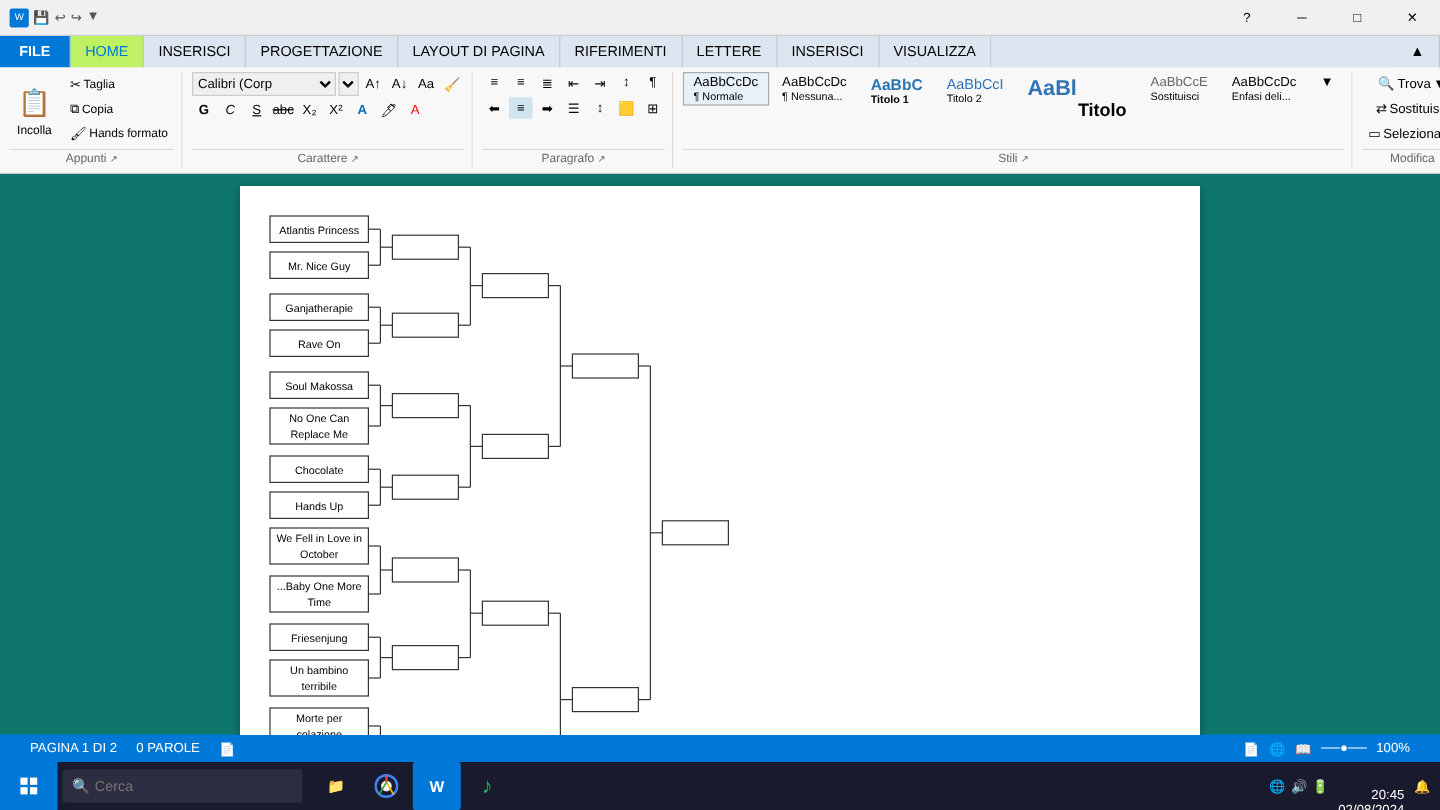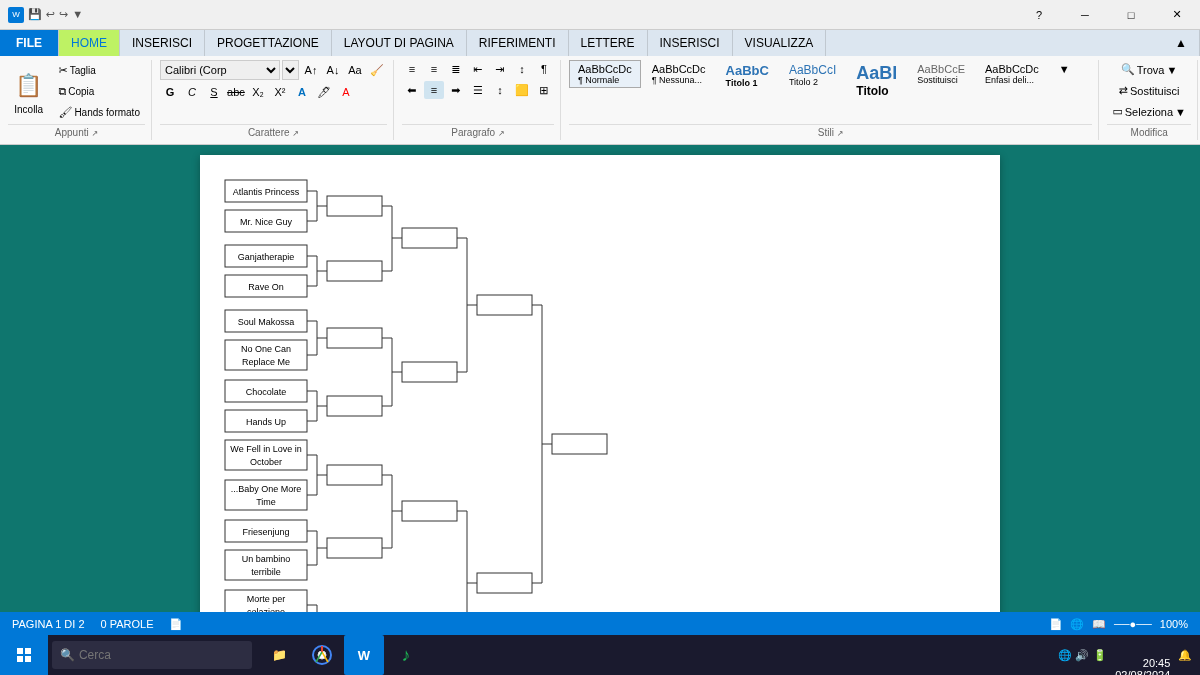--- a/index.html
+++ b/index.html
@@ -54,21 +54,21 @@
     #doc-area {
       background: #0f766e; overflow-y: auto; overflow-x: hidden;
       height: calc(675px - 30px - 114px - 40px - 24px);
       display: flex; flex-direction: column; align-items: center; padding: 10px 0;
     }
     .page { background: white; width: 800px; min-height: 500px; padding: 20px; box-shadow: 0 2px 8px rgba(0,0,0,0.3); }
 
     
     #statusbar {
       height: 24px; background: #0078d7; display: flex; align-items: center;
-      padding: 0 12px; color: white; font-size: 11px; gap: 16px;
+      padding: 0 25px; color: white; font-size: 11px; gap: 16px;
     }
     .statusbar-right { margin-left: auto; display: flex; align-items: center; gap: 8px; }
 
     
     .bracket-svg-container { padding: 0; }
   </style>
 </head>
 <body>
 
 <div id="titlebar">
@@ -168,21 +168,21 @@
       </div>
       <div class="ribbon-group-label">Paragrafo <span style="font-size:8px;">↗</span></div>
     </div>
 
     <div class="ribbon-group" style="flex:1;">
       <div class="ribbon-group-content" style="flex-wrap:wrap;gap:2px;align-items:flex-start;overflow:hidden;max-height:70px;">
         <div class="style-item" style="border:1px solid #aaa;background:#e8f0f8;font-size:11px;">AaBbCcDc <span style="font-size:9px;display:block;">¶ Normale</span></div>
         <div class="style-item" style="font-size:11px;">AaBbCcDc <span style="font-size:9px;display:block;">¶ Nessuna...</span></div>
         <div class="style-item" style="color:#2e74b5;font-size:13px;font-weight:bold;">AaBbC <span style="font-size:9px;display:block;color:black;">Titolo 1</span></div>
         <div class="style-item" style="color:#2e74b5;font-size:12px;">AaBbCcI <span style="font-size:9px;display:block;color:black;">Titolo 2</span></div>
-        <div class="style-item" style="color:#2e74b5;font-size:18px;font-weight:bold;">AaBl <span style="font-size:12px;display:block;color:black;">Titolo</span></div>
+        <div class="style-item" style="color:#2e74b5;font-size:18px;font-weight:bold;">AaBl <span style="font-size:15px;display:block;color:black;margin-left:42px;">Titolo</span></div>
         <div class="style-item" style="color:#666;font-size:11px;">AaBbCcE <span style="font-size:9px;display:block;color:black;">Sostituisci</span></div>
         <div class="style-item" style="font-size:11px;">AaBbCcDc <span style="font-size:9px;display:block;">Enfasi deli...</span></div>
         <div class="style-item" style="font-size:11px;">▼</div>
       </div>
       <div class="ribbon-group-label">Stili <span style="font-size:8px;">↗</span></div>
     </div>
 
     <div class="ribbon-group">
       <div class="ribbon-group-content" style="flex-direction:column;gap:2px;">
         <div class="ribbon-btn-small">🔍 <span style="font-size:11px;">Trova</span> ▼</div>

